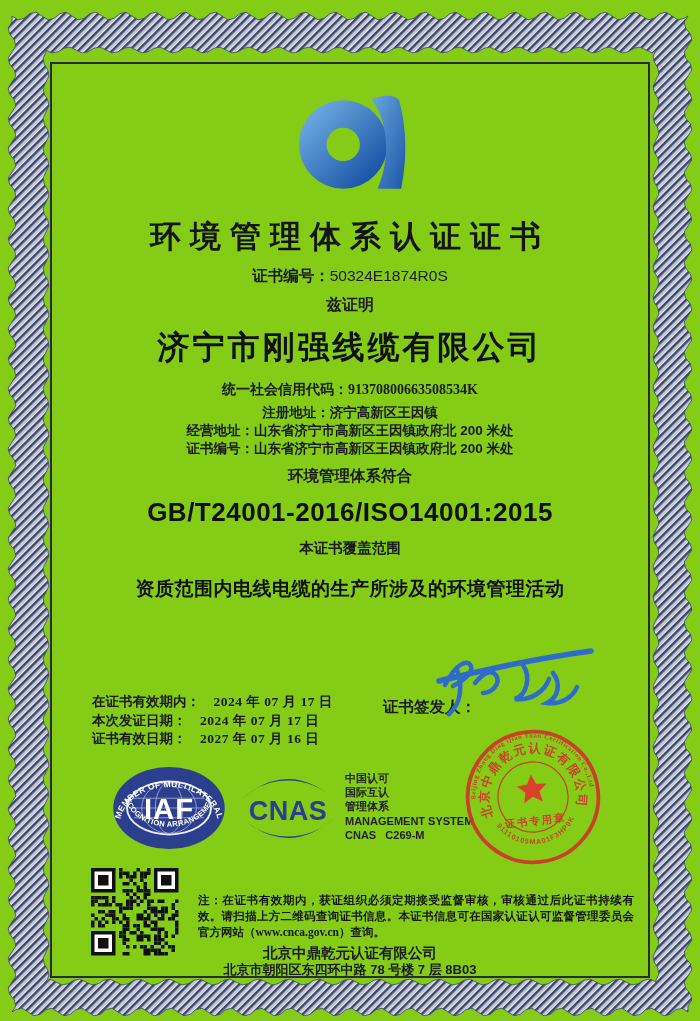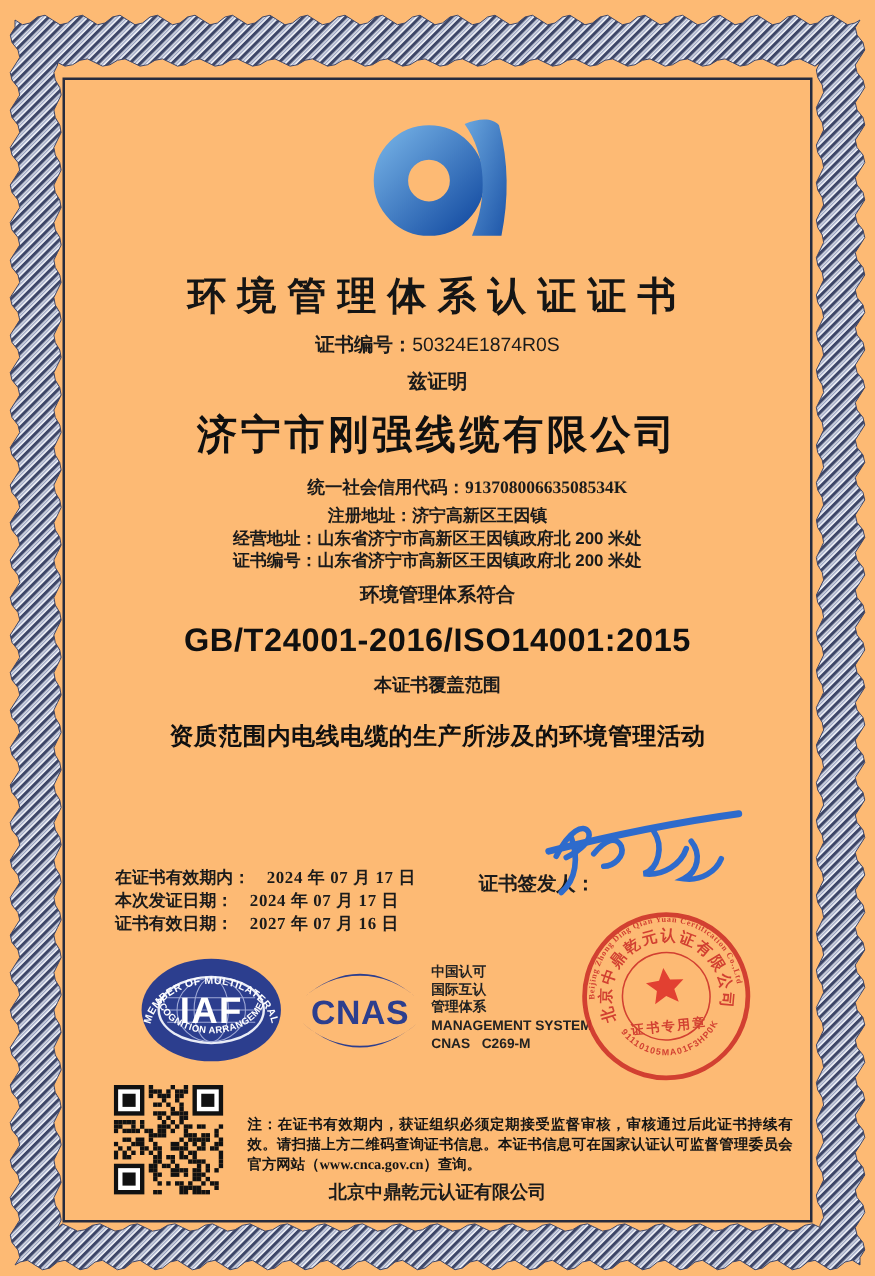--- a/index.html
+++ b/index.html
@@ -1,32 +1,32 @@
 <!DOCTYPE html>
 <html><head>
 <meta charset="utf-8">
 <style>
   html,body{margin:0;padding:0;background:#ffffff;}
-  .page{position:relative;width:700px;height:1021px;background:#fdba74;overflow:hidden;
+  .page{position:relative;width:700px;height:1021px;background:#84cc16;overflow:hidden;
         font-family:"Liberation Sans",sans-serif;color:#1b1b1b;}
   .abs{position:absolute;}
   .cx{left:50px;width:600px;text-align:center;}
   .b{font-weight:bold;}
   .pre{white-space:pre;}
 
   
   #frame-svg{position:absolute;left:0;top:0;}
   .inner-line{position:absolute;left:50px;top:62px;width:596px;height:912px;
               border:2px solid #272c3e;}
 
   .title{top:216px;font-size:31px;font-weight:bold;letter-spacing:9px;color:#151515;}
   .cert-line{top:266px;font-size:15.5px;}
   .declare{top:295px;font-size:16px;font-weight:bold;}
   .company{top:326px;font-size:32px;font-weight:bold;letter-spacing:3px;color:#101010;}
-  .credit{top:381px;font-size:14px;font-family:"Liberation Serif",serif;font-weight:bold;margin-left:24px;}
+  .credit{top:381px;font-size:14px;font-family:"Liberation Serif",serif;font-weight:bold;}
   .addr{font-size:13.5px;font-weight:bold;}
   .addr1{top:404px;} .addr2{top:422px;} .addr3{top:440px;}
   .conform{top:466px;font-size:15.5px;font-weight:bold;}
   .standard{top:497px;font-size:26px;font-weight:bold;letter-spacing:0.5px;color:#101010;}
   .scope-label{top:539px;font-size:14.5px;font-weight:bold;}
   .scope{top:576px;font-size:19px;font-weight:bold;letter-spacing:0.5px;color:#101010;}
 
   .dates{left:92px;top:693px;font-family:"Liberation Serif",serif;font-size:13.5px;font-weight:bold;}
   .date-row{height:18.5px;line-height:18.5px;}
   .date-row .lbl{display:inline-block;}
@@ -395,14 +395,15 @@
       <rect x="63" y="0" width="24.5" height="24.5" fill="#111"></rect>
       <rect x="66.5" y="3.5" width="17.5" height="17.5" fill="#fff"></rect>
       <rect x="70" y="7" width="10.5" height="10.5" fill="#111"></rect>
       <rect x="0" y="63" width="24.5" height="24.5" fill="#111"></rect>
       <rect x="3.5" y="66.5" width="17.5" height="17.5" fill="#fff"></rect>
       <rect x="7" y="70" width="10.5" height="10.5" fill="#111"></rect>
     </svg>
 
   <div class="abs note">注：在证书有效期内，获证组织必须定期接受监督审核，审核通过后此证书持续有效。请扫描上方二维码查询证书信息。本证书信息可在国家认证认可监督管理委员会官方网站（www.cnca.gov.cn）查询。</div>
   <div class="abs cx footer1">北京中鼎乾元认证有限公司</div>
+  <div class="abs cx footer2">北京市朝阳区东四环中路 78 号楼 7 层 8B03</div>
 
 </div>
 
 </body></html>

